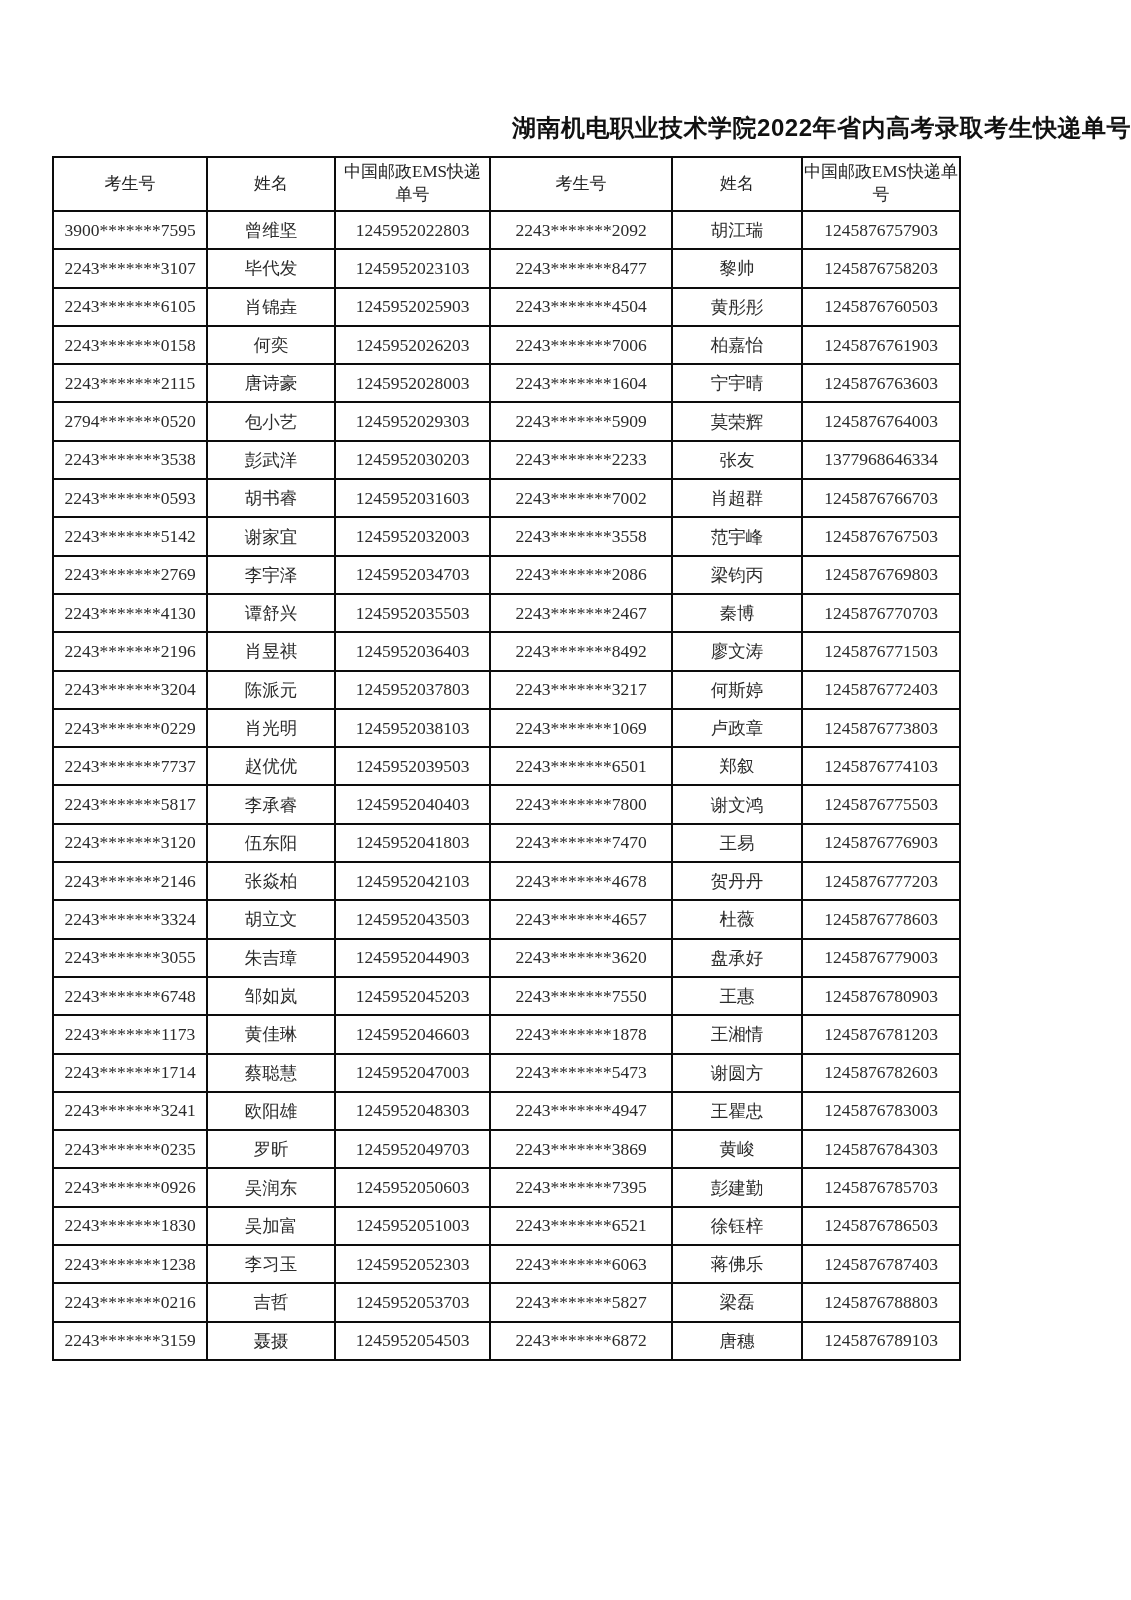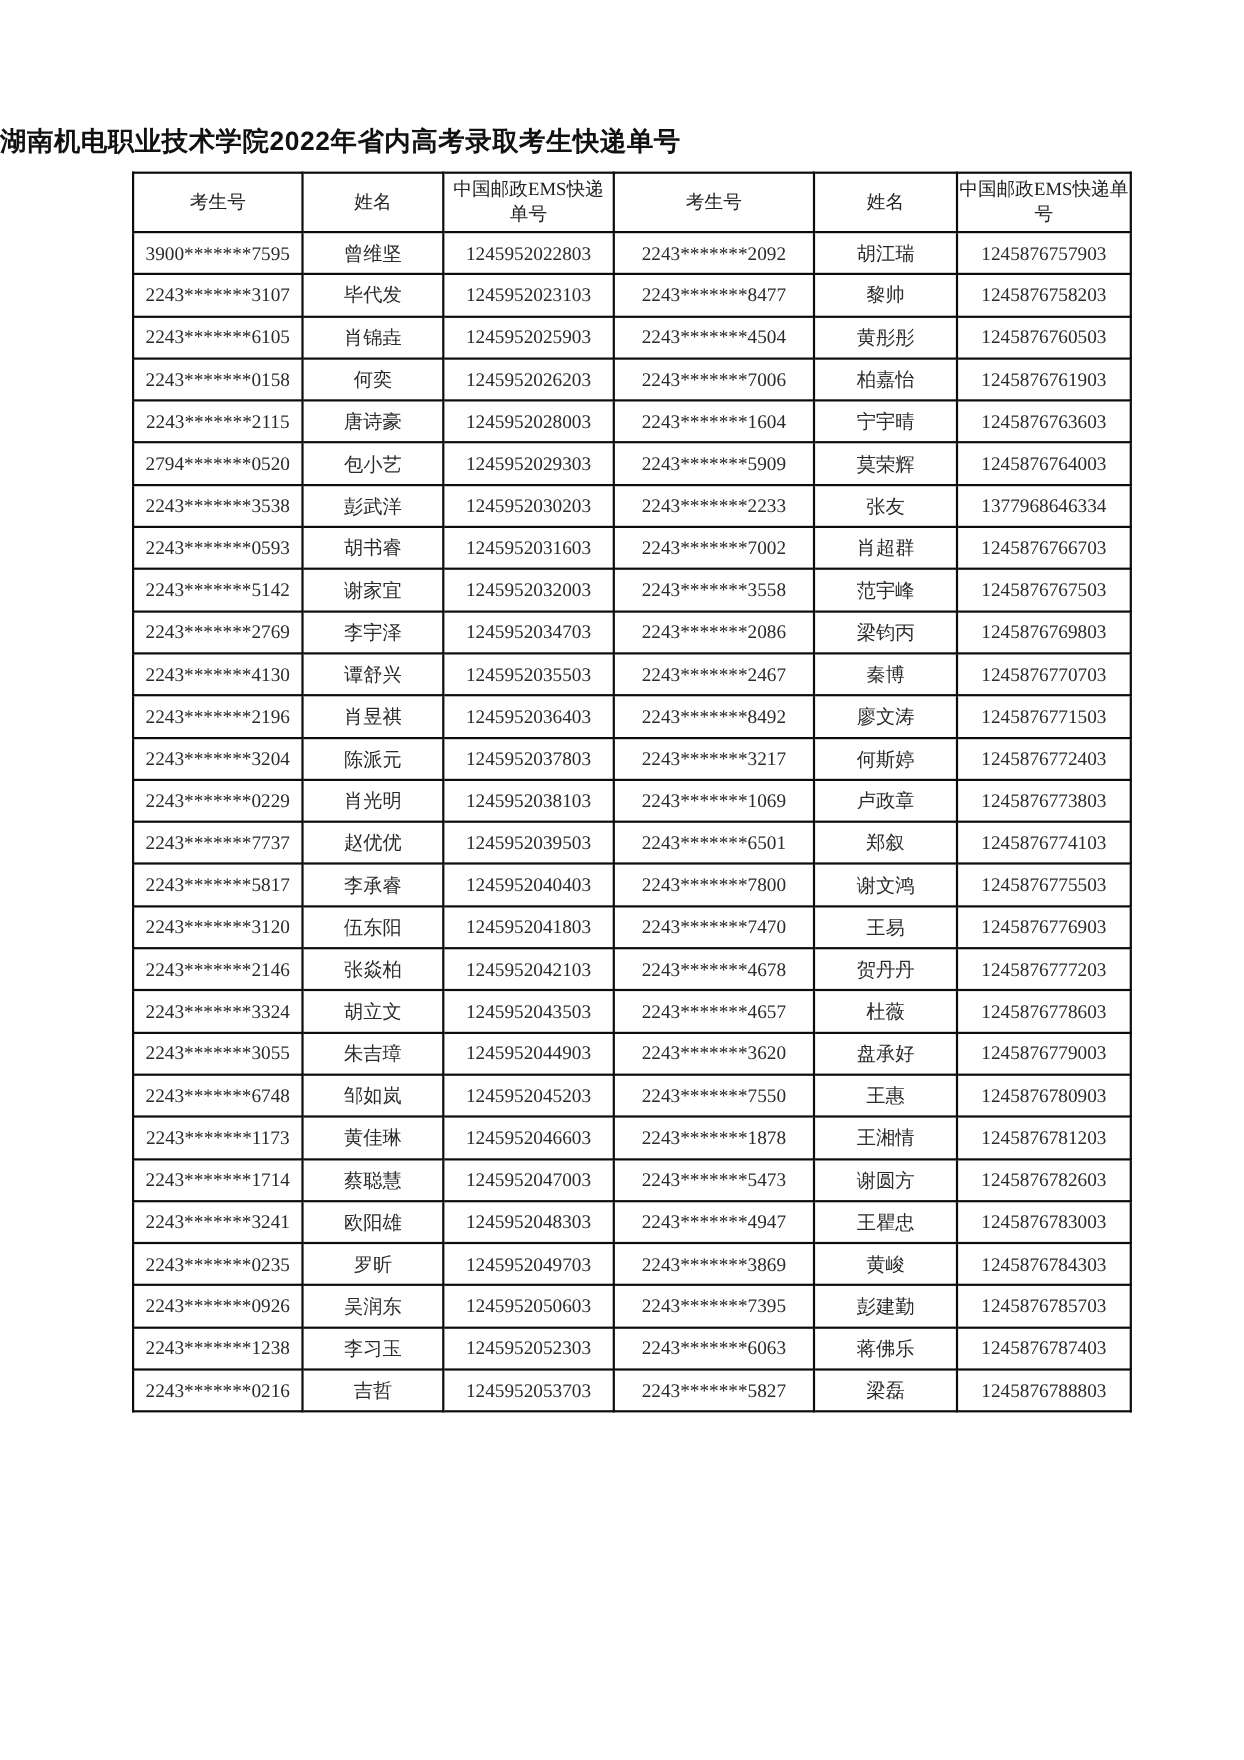--- a/index.html
+++ b/index.html
@@ -10,32 +10,32 @@
   body {
     width: 1131px;
     height: 1600px;
     font-family: "Liberation Serif", "DejaVu Serif", serif;
     color: #242424;
     position: relative;
   }
   .page-title {
     margin: 0;
     padding-top: 112px;
-    text-align: left;
+    text-align: right;
     font-family: "Liberation Sans", "DejaVu Sans", sans-serif;
     font-weight: 700;
     font-size: 24px;
     color: #111111;
     letter-spacing: 0.5px;
   }
   table.data-table {
     border-collapse: collapse;
     table-layout: fixed;
     width: 907px;
-    margin: 12px 0 0 120px;
+    margin: 12px 0 0 52px;
     padding-left: 43px;
   }
   table.data-table th,
   table.data-table td {
     border: 2px solid #0c0c0c;
     text-align: center;
     vertical-align: middle;
     padding: 0;
     overflow: hidden;
   }
@@ -280,29 +280,45 @@
       </tr>
       <tr>
         <td>2243*******0926</td>
         <td>吴润东</td>
         <td>1245952050603</td>
         <td>2243*******7395</td>
         <td>彭建勤</td>
         <td>1245876785703</td>
       </tr>
       <tr>
+        <td>2243*******1830</td>
+        <td>吴加富</td>
+        <td>1245952051003</td>
+        <td>2243*******6521</td>
+        <td>徐钰梓</td>
+        <td>1245876786503</td>
+      </tr>
+      <tr>
         <td>2243*******1238</td>
         <td>李习玉</td>
         <td>1245952052303</td>
         <td>2243*******6063</td>
         <td>蒋佛乐</td>
         <td>1245876787403</td>
       </tr>
       <tr>
         <td>2243*******0216</td>
         <td>吉哲</td>
         <td>1245952053703</td>
         <td>2243*******5827</td>
         <td>梁磊</td>
         <td>1245876788803</td>
       </tr>
+      <tr>
+        <td>2243*******3159</td>
+        <td>聂摄</td>
+        <td>1245952054503</td>
+        <td>2243*******6872</td>
+        <td>唐穗</td>
+        <td>1245876789103</td>
+      </tr>
     </tbody>
 </table>
 
 </body></html>

